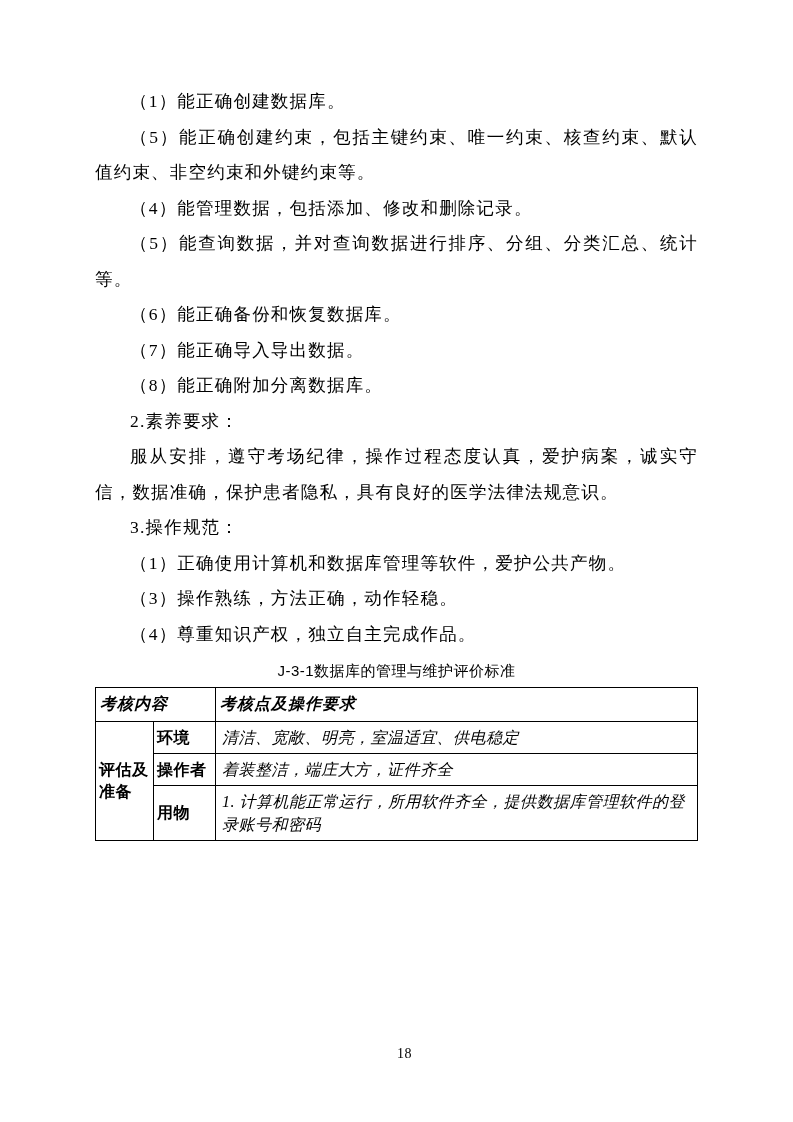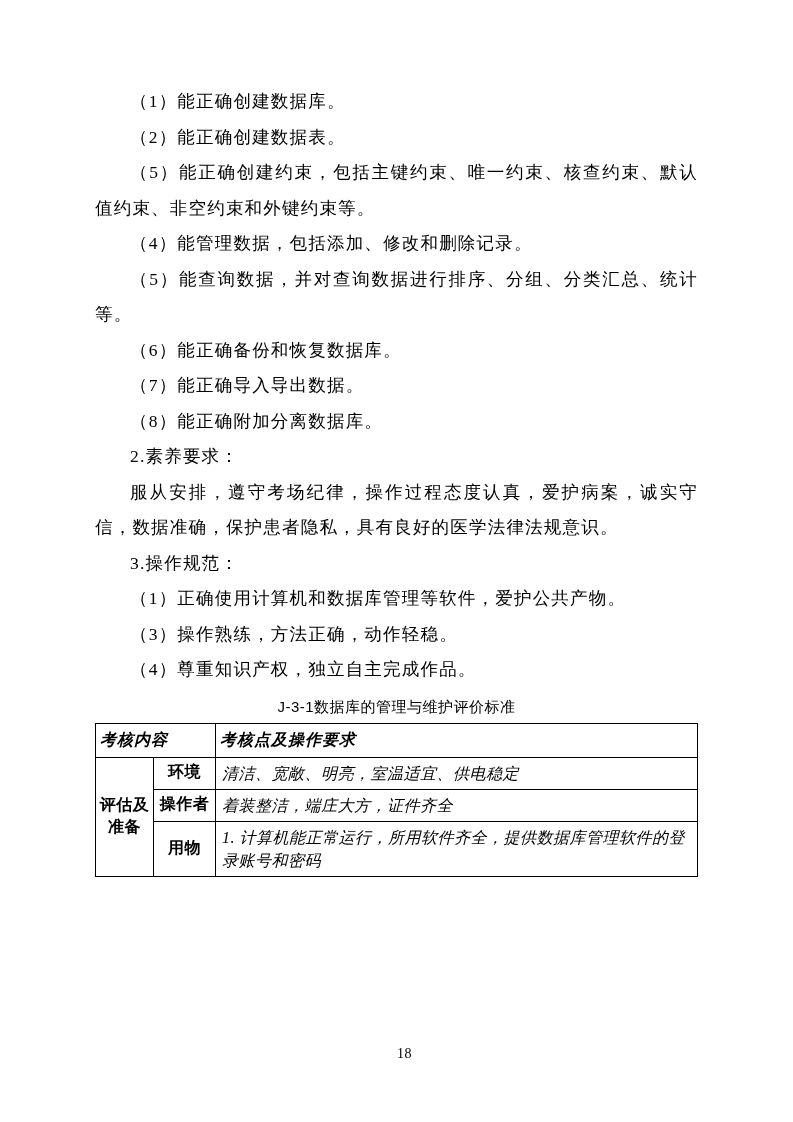--- a/index.html
+++ b/index.html
@@ -46,23 +46,22 @@
   }
   table.eval th {
     font-family: "Liberation Sans", "DejaVu Sans", sans-serif;
     font-weight: bold;
     text-align: left;
     padding: 6px 4px;
     letter-spacing: 1px;
     font-style: italic;
   }
   td.group-cell, td.label-cell {
-    font-family: Liberation Mono, monospace;
+    font-family: Liberation Sans, sans-serif;
     font-weight: bold;
-    text-align: center;
     padding: 4px 3px;
     letter-spacing: 0.5px;
     line-height: 22px;
   }
   td.value-cell {
     text-align: left;
     padding: 4px 6px;
     letter-spacing: 0.5px;
     line-height: 23px;
     font-style: italic;
@@ -77,21 +76,20 @@
     letter-spacing: 0.5px;
   }
 </style>
 </head>
 <body>
 
 <div class="page">
   <div class="content">
 
     <p class="para">（1）能正确创建数据库。</p>
-    <p class="para">（2）能正确创建数据表。</p>
     <p class="para">（5）能正确创建约束，包括主键约束、唯一约束、核查约束、默认值约束、非空约束和外键约束等。</p>
     <p class="para">（4）能管理数据，包括添加、修改和删除记录。</p>
     <p class="para">（5）能查询数据，并对查询数据进行排序、分组、分类汇总、统计等。</p>
     <p class="para">（6）能正确备份和恢复数据库。</p>
     <p class="para">（7）能正确导入导出数据。</p>
     <p class="para">（8）能正确附加分离数据库。</p>
     <p class="para">2.素养要求：</p>
     <p class="para">服从安排，遵守考场纪律，操作过程态度认真，爱护病案，诚实守信，数据准确，保护患者隐私，具有良好的医学法律法规意识。</p>
     <p class="para">3.操作规范：</p>
     <p class="para">（1）正确使用计算机和数据库管理等软件，爱护公共产物。</p>

